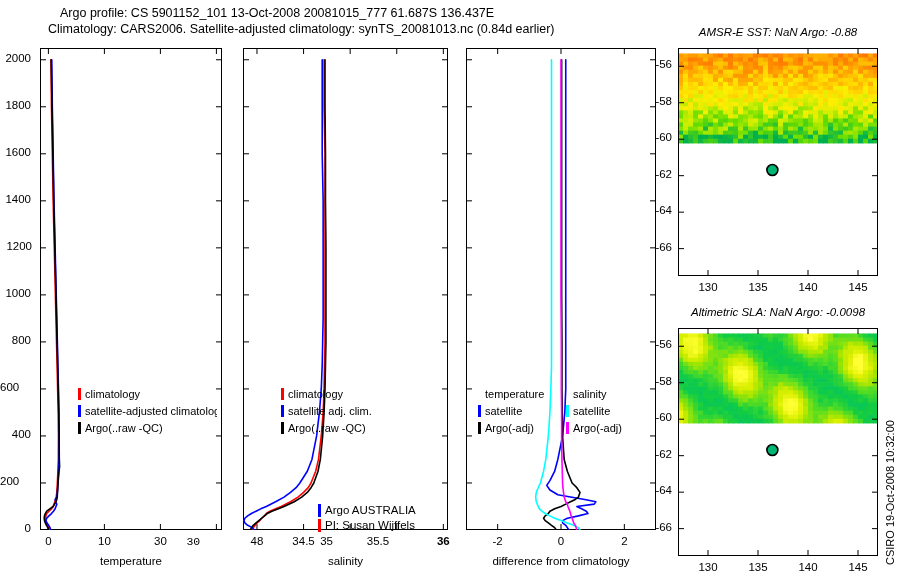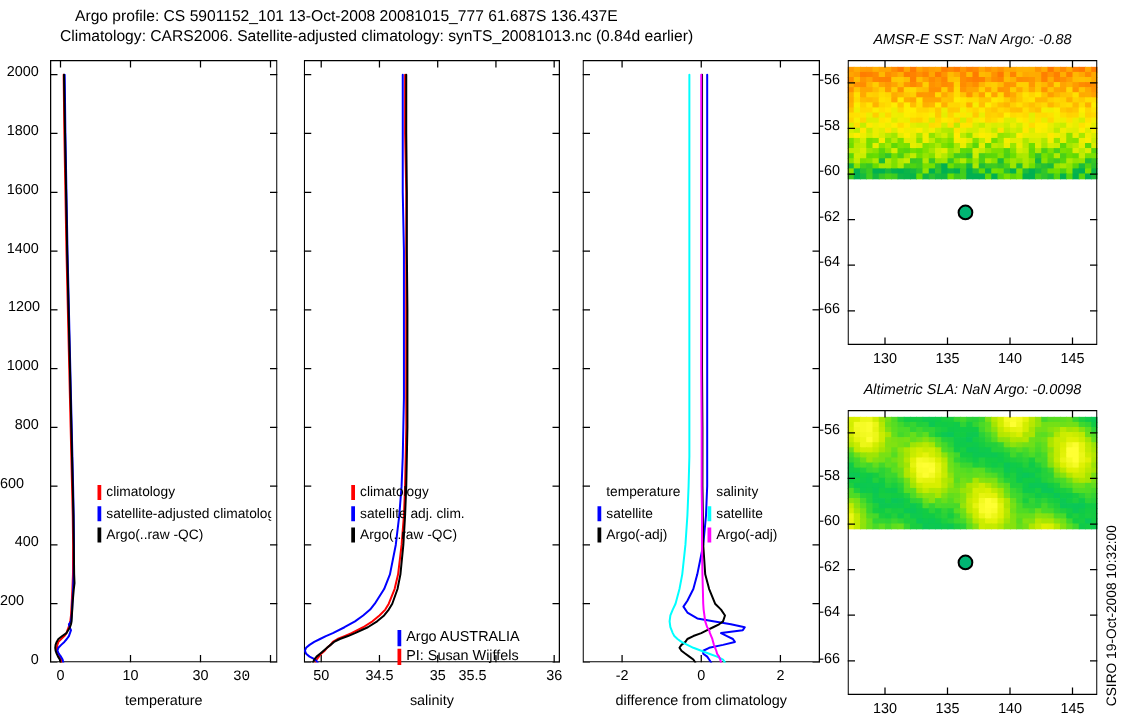--- a/index.html
+++ b/index.html
@@ -1973,25 +1973,25 @@
 <div class="tick" style="left: 74.4px; width: 60px; text-align: center; top: 535px;">10</div>
 <div class="tick" style="left: 130.4px; width: 60px; text-align: center; top: 535px;">30</div>
 <div class="tick" style="left: 186.4px; width: 60px; text-align: left; top: 535px; font-family: Liberation Mono, monospace;">30</div>
 <div class="abs axlbl" style="left: 40px; width: 182px; top: 555px;">temperature</div>
 <div class="abs" style="left: 78px; top: 388px; width: 3px; height: 12px; background: rgb(255, 0, 0);"></div>
 <div class="legtxt" style="left: 85px; top: 388px; max-width: 132px; overflow: hidden;">climatology</div>
 <div class="abs" style="left: 78px; top: 405px; width: 3px; height: 12px; background: rgb(0, 0, 255);"></div>
 <div class="legtxt" style="left: 85px; top: 405px; max-width: 132px; overflow: hidden;">satellite-adjusted climatology</div>
 <div class="abs" style="left: 78px; top: 422px; width: 3px; height: 12px; background: rgb(0, 0, 0);"></div>
 <div class="legtxt" style="left: 85px; top: 422px; max-width: 132px; overflow: hidden;">Argo(..raw -QC)</div>
-<div class="tick" style="left: 226.977px; width: 60px; text-align: center; top: 535px;">50</div>
+<div class="tick" style="left: 226.977px; width: 60px; text-align: center; top: 535px;">48</div>
 <div class="tick" style="left: 273.568px; width: 60px; text-align: center; top: 535px;">34.5</div>
-<div class="tick" style="left: 320.159px; width: 60px; text-align: center; top: 535px;">35</div>
+<div class="tick" style="left: 320.159px; width: 60px; text-align: left; top: 535px;">35</div>
 <div class="tick" style="left: 366.75px; width: 60px; text-align: left; top: 535px;">35.5</div>
-<div class="tick" style="left: 413.341px; width: 60px; text-align: center; top: 535px;">36</div>
+<div class="tick" style="left: 413.341px; width: 60px; text-align: center; top: 535px; font-weight: bold;">36</div>
 <div class="abs axlbl" style="left: 243px; width: 205px; top: 555px;">salinity</div>
 <div class="abs" style="left: 281px; top: 388px; width: 3px; height: 12px; background: rgb(255, 0, 0);"></div>
 <div class="legtxt" style="left: 288px; top: 388px; max-width: 155px; overflow: hidden;">climatology</div>
 <div class="abs" style="left: 281px; top: 405px; width: 3px; height: 12px; background: rgb(0, 0, 255);"></div>
 <div class="legtxt" style="left: 288px; top: 405px; max-width: 155px; overflow: hidden;">satellite adj. clim.</div>
 <div class="abs" style="left: 281px; top: 422px; width: 3px; height: 12px; background: rgb(0, 0, 0);"></div>
 <div class="legtxt" style="left: 288px; top: 422px; max-width: 155px; overflow: hidden;">Argo(..raw -QC)</div>
 <div class="tick" style="left: 467.667px; width: 60px; text-align: center; top: 535px;">-2</div>
 <div class="tick" style="left: 531px; width: 60px; text-align: center; top: 535px;">0</div>
 <div class="tick" style="left: 594.333px; width: 60px; text-align: center; top: 535px;">2</div>

